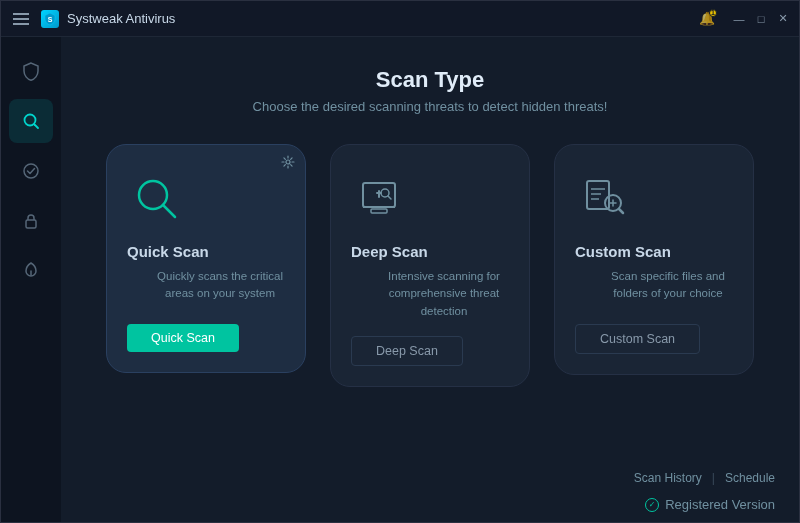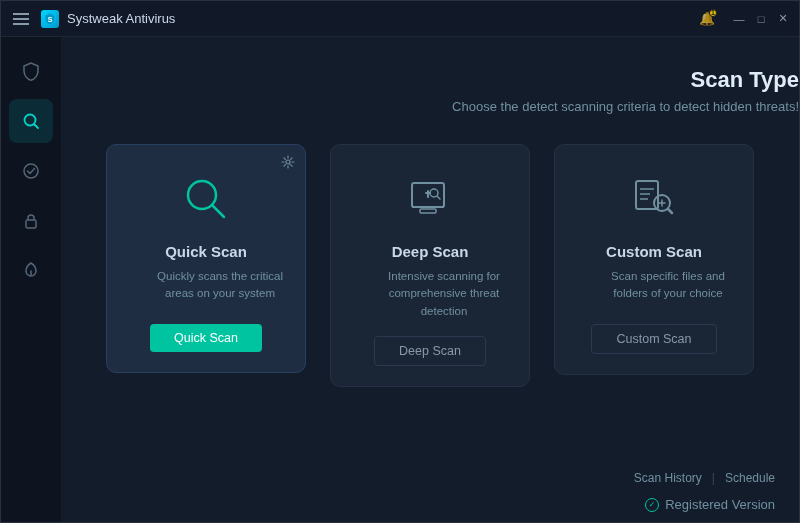--- a/index.html
+++ b/index.html
@@ -165,21 +165,21 @@
     
     .content-area {
       flex: 1;
       background: #131c2a;
       display: flex;
       flex-direction: column;
       position: relative;
     }
 
     .page-header {
-      text-align: right;
+      text-align: center;
       padding: 30px 0 20px;
     }
 
     .page-title {
       color: #e0ecf8;
       font-size: 22px;
       font-weight: 600;
       margin-bottom: 6px;
     }
 
@@ -195,26 +195,26 @@
       gap: 24px;
       padding: 0 40px;
       flex: 1;
       align-items: flex-start;
       padding-top: 10px;
     }
 
     .scan-card {
       background: #1a2535;
       border: 1px solid #253045;
-      border-radius: 10px;
+      border-radius: 20px;
       width: 200px;
       padding: 24px 20px 20px;
       display: flex;
       flex-direction: column;
-      align-items: center;
+      align-items: flex-start;
       text-align: center;
       position: relative;
     }
 
     .scan-card.active {
       border-color: #2a4060;
       background: #1e2d42;
     }
 
     .gear-icon-btn {
@@ -385,21 +385,21 @@
           <path d="M10 2c0 0 5 3 5 8a5 5 0 0 1-10 0c0-5 5-8 5-8z" stroke="#556677" stroke-width="1.5" fill="none"></path>
           <line x1="10" y1="10" x2="10" y2="14" stroke="#556677" stroke-width="1.5" stroke-linecap="round"></line>
         </svg>
       </div>
     </div>
 
     <div class="content-area">
 
       <div class="page-header">
         <div class="page-title">Scan Type</div>
-        <div class="page-subtitle">Choose the detect scanning criteria to detect hidden threats!</div>
+        <div class="page-subtitle">Choose the desired scanning threats to detect hidden threats!</div>
       </div>
 
       <div class="scan-cards-container">
 
         <div class="scan-card active">
           <div class="gear-icon-btn">
             <svg width="14" height="14" viewBox="0 0 14 14" fill="none">
               <circle cx="7" cy="7" r="2" stroke="#7090a0" stroke-width="1.2"></circle>
               <path d="M7 1v2M7 11v2M1 7h2M11 7h2M2.93 2.93l1.41 1.41M9.66 9.66l1.41 1.41M2.93 11.07l1.41-1.41M9.66 4.34l1.41-1.41" stroke="#7090a0" stroke-width="1.2" stroke-linecap="round"></path>
             </svg>

